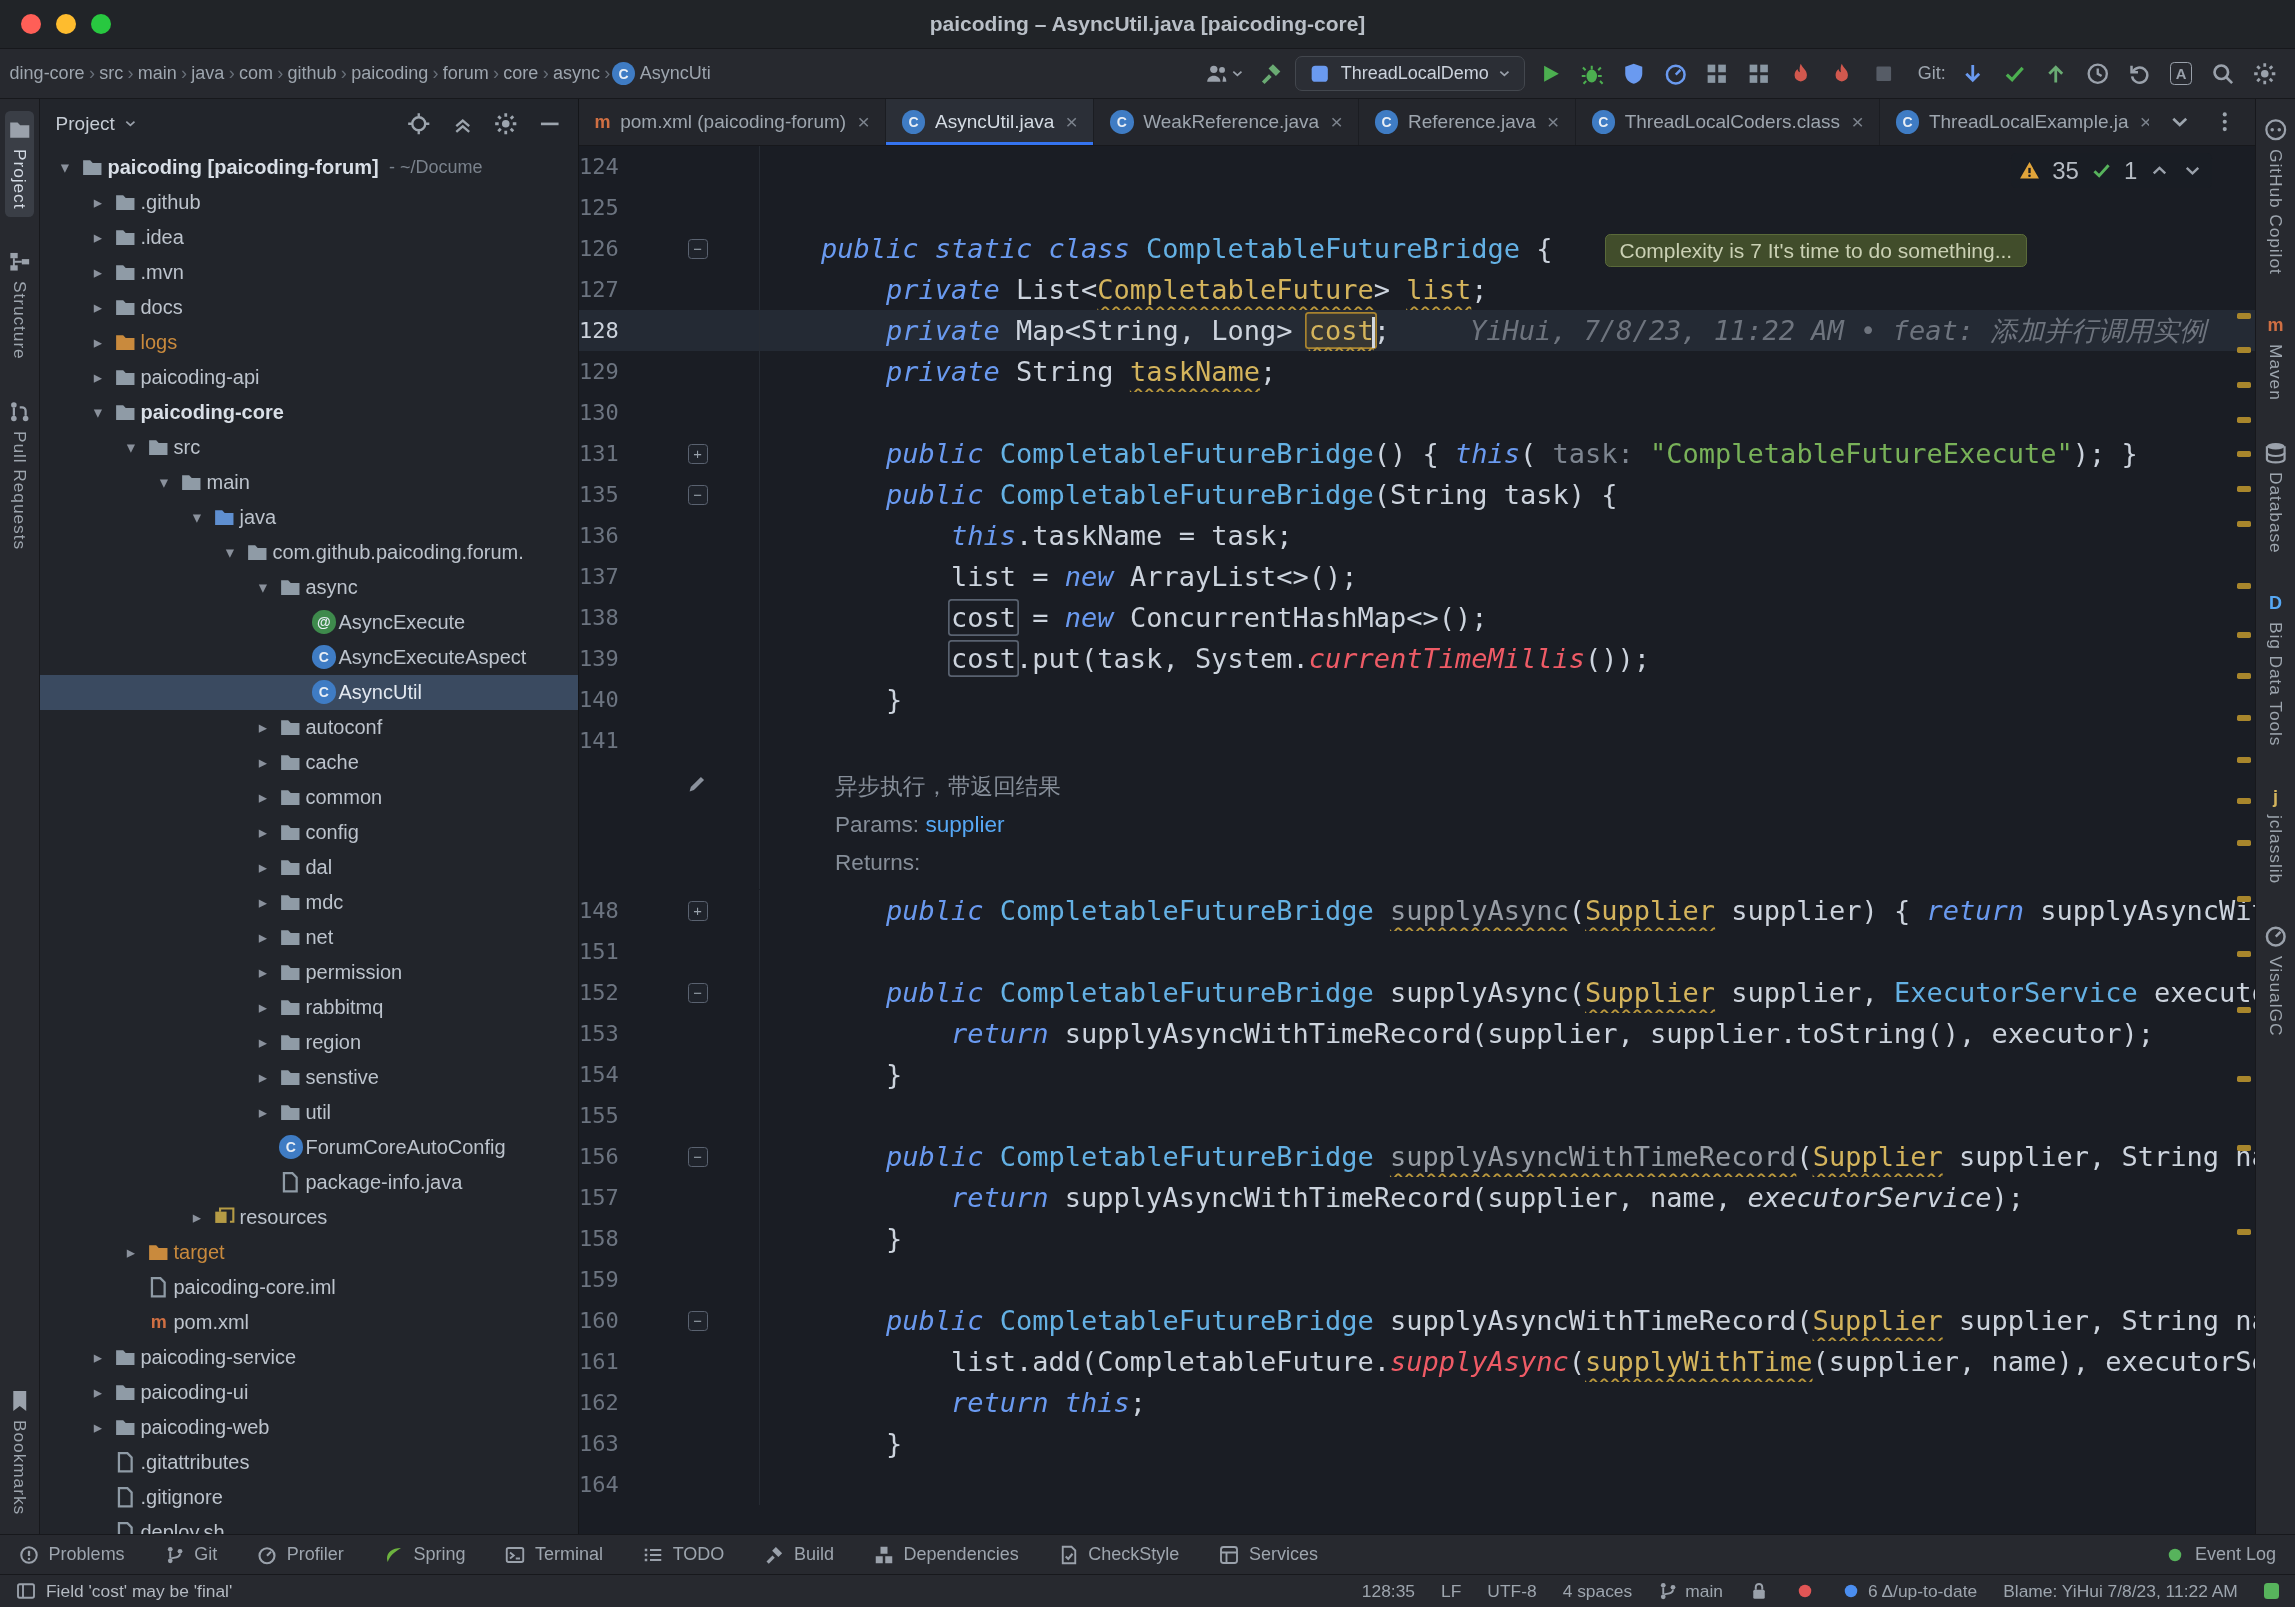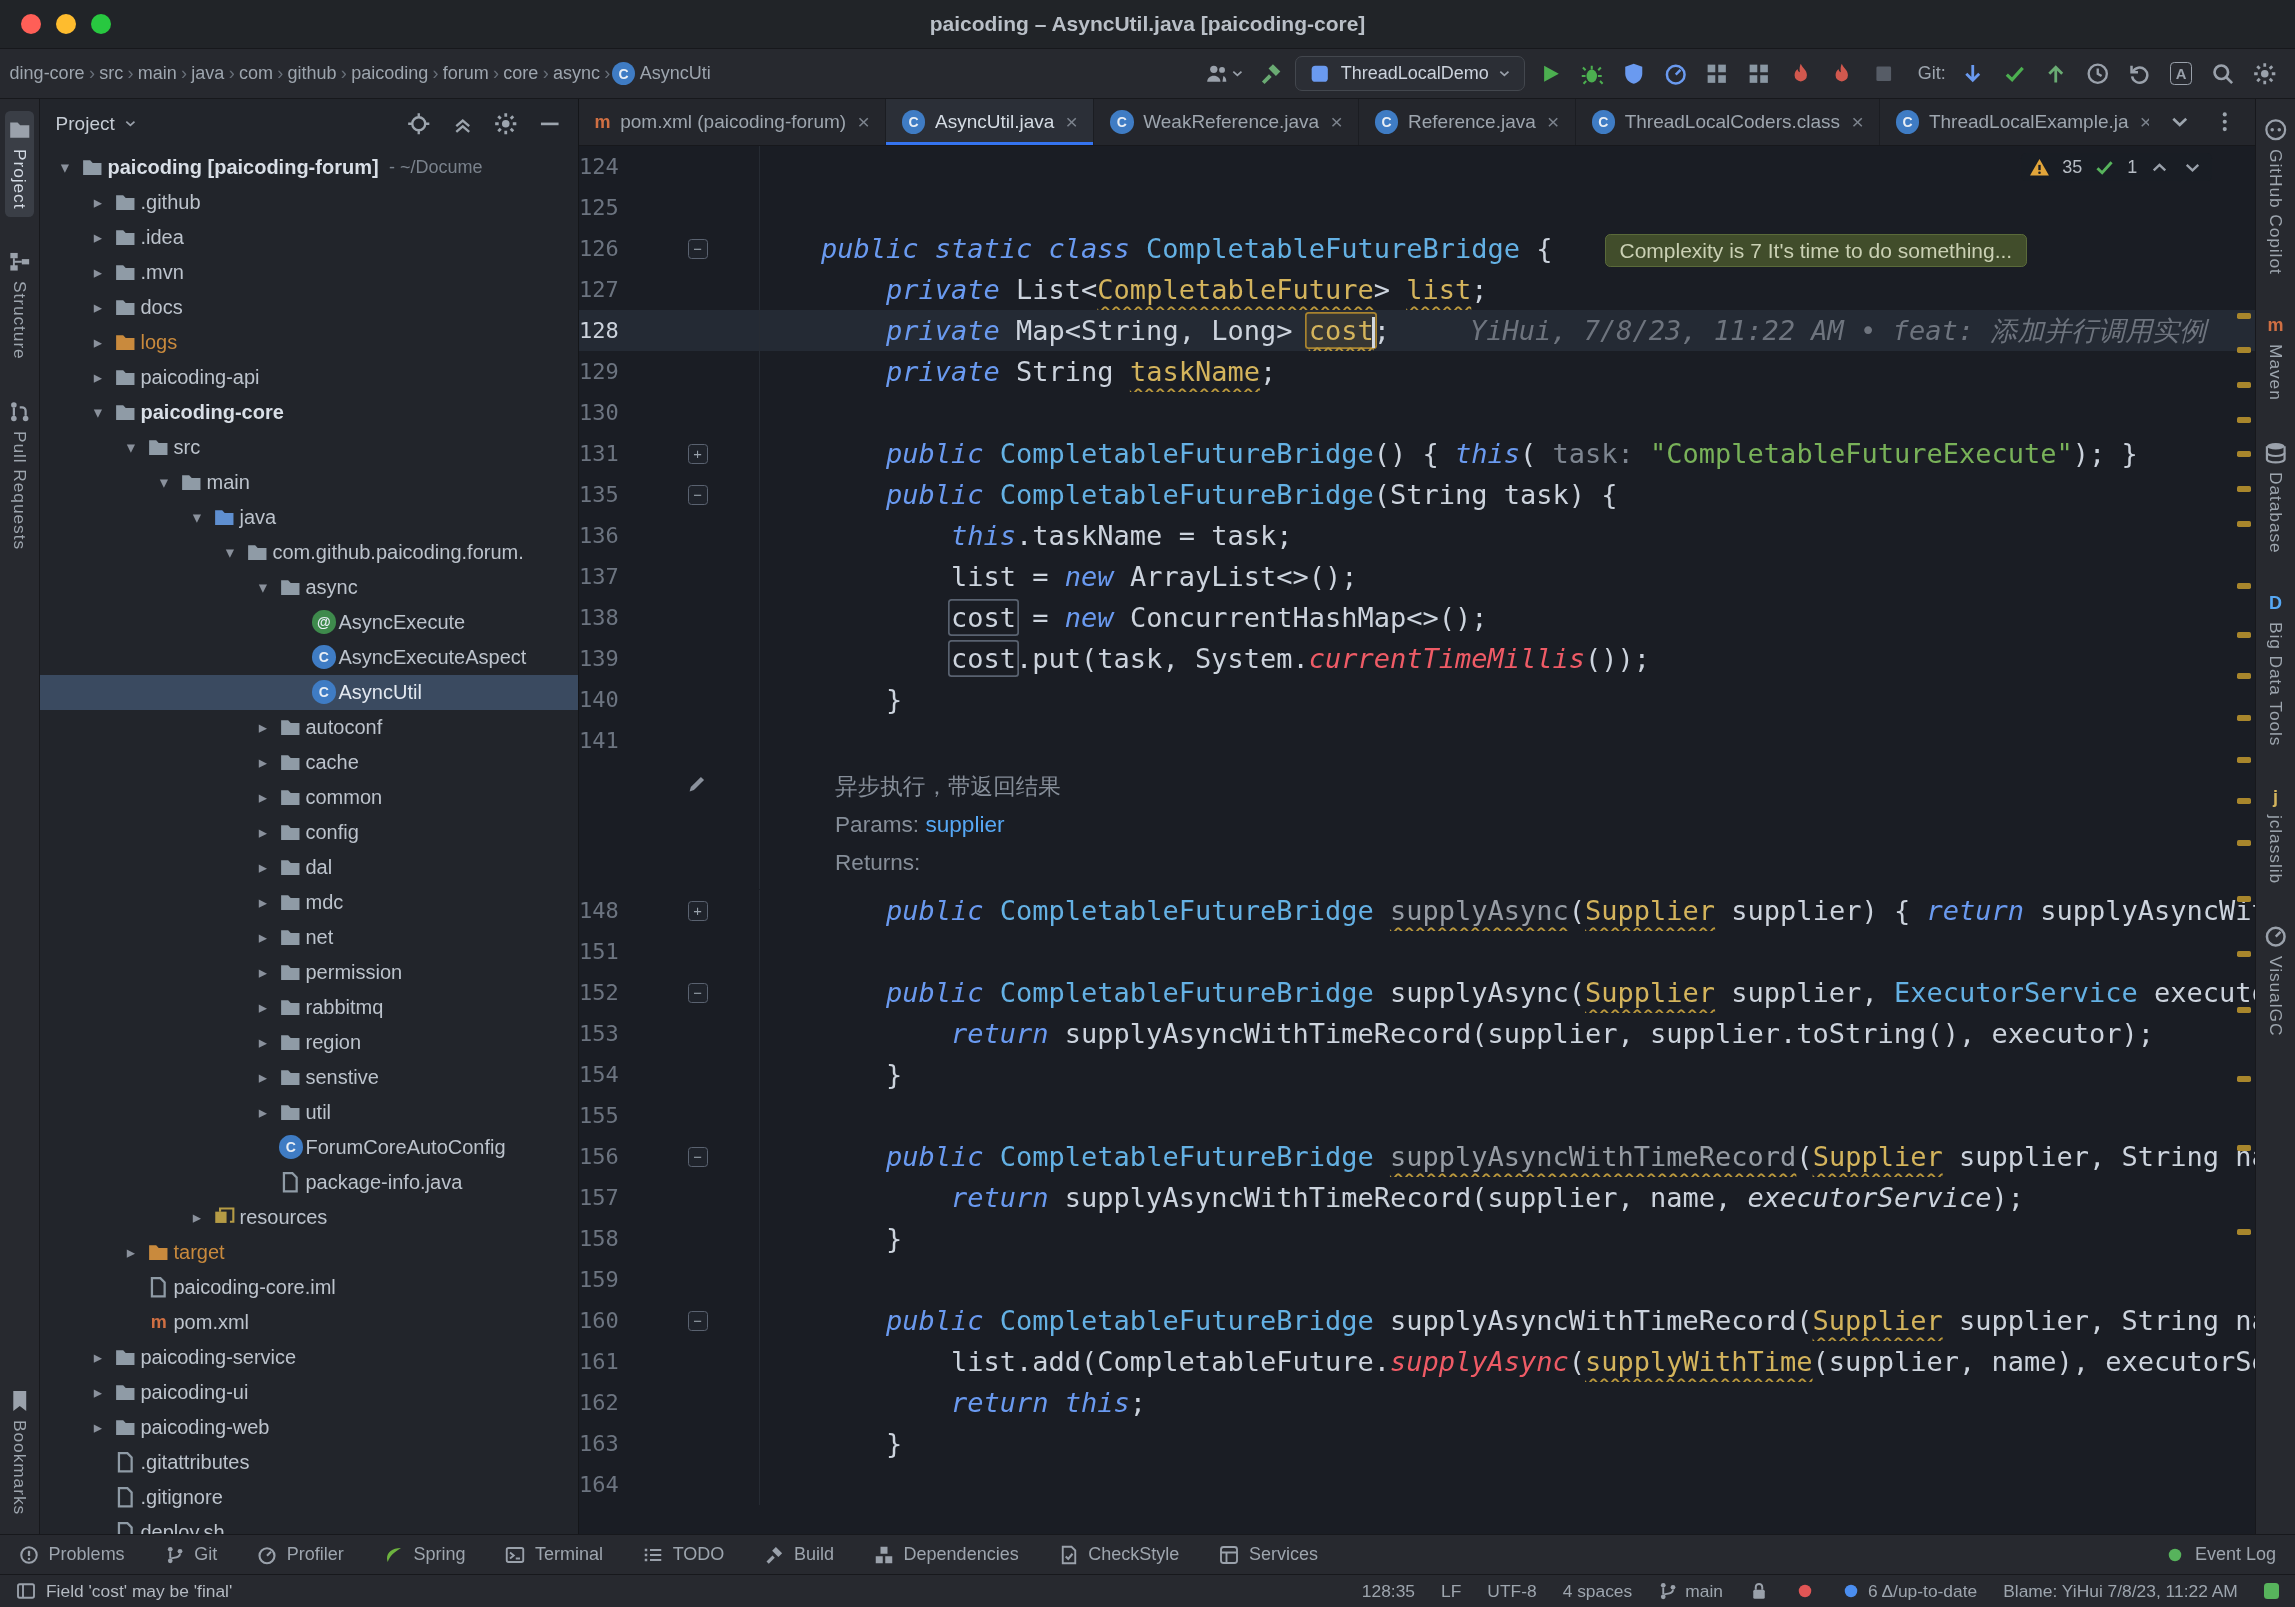--- a/index.html
+++ b/index.html
@@ -87,21 +87,21 @@
   .t-caret{display:inline-block;width:2.6px;height:31px;background:#d2d8e0;vertical-align:middle;margin:0 -1.3px}
   .t-blame{color:var(--c-comment);font-style:italic;margin-left:80px}
   .inline-hint{display:inline-block;font-family:"Liberation Sans",sans-serif;font-style:normal;font-size:21px;line-height:31px;background:var(--c-hint_bg);color:var(--c-hint_text);border:0.9px solid #5a6a3a;border-radius:5.2px;padding:0 14px;margin-left:52px;vertical-align:middle}
 
   .doc-row{height:auto;min-height:129px;align-items:flex-start}
   .doc-row .fold{padding-top:12px}
   .doc-row .icw svg{width:21px;height:21px}
   .doc-lines{font-family:"Liberation Sans",sans-serif;font-size:22.6px;line-height:38px;color:#868e99;padding:7px 0 7px 14px;white-space:normal}
   .doc-link{color:var(--c-link)}
 
-  .insp{position:absolute;top:7px;right:43px;display:flex;align-items:center;gap:12px;color:#b6bcc4;font-size:18px;font-family:"Liberation Sans",sans-serif;background:rgba(26,29,36,.75);border-radius:5.2px;padding:3.5px 8.7px}
+  .insp{position:absolute;top:7px;right:43px;display:flex;align-items:center;gap:12px;color:#b6bcc4;font-size:24px;font-family:"Liberation Sans",sans-serif;background:rgba(26,29,36,.75);border-radius:5.2px;padding:3.5px 8.7px}
   .insp .icw svg{width:21px;height:21px}
   .estripe{position:absolute;top:0;right:0;bottom:0;width:24px}
   .emark{position:absolute;right:4.3px;width:14px;height:6px;border-radius:1.7px;background:#a8862c}
 
   
   .bbar{height:40px;flex:none;background:var(--c-bar_bg);border-top:0.9px solid #17181c;display:flex;align-items:center;padding:0 19px;gap:40px;color:var(--c-ui_text);font-size:18px}
   .bitem{display:flex;align-items:flex-end;gap:9.6px}
   .bbar-right{margin-left:auto;display:flex;gap:26px}
   .sbar{height:33px;flex:none;background:var(--c-bar_bg);border-top:0.9px solid #17181c;display:flex;align-items:center;padding:0 15.6px;font-size:17.4px;color:var(--c-ui_text)}
   .sbar .msg{display:flex;align-items:center;gap:10.4px;color:#b4bac2}

